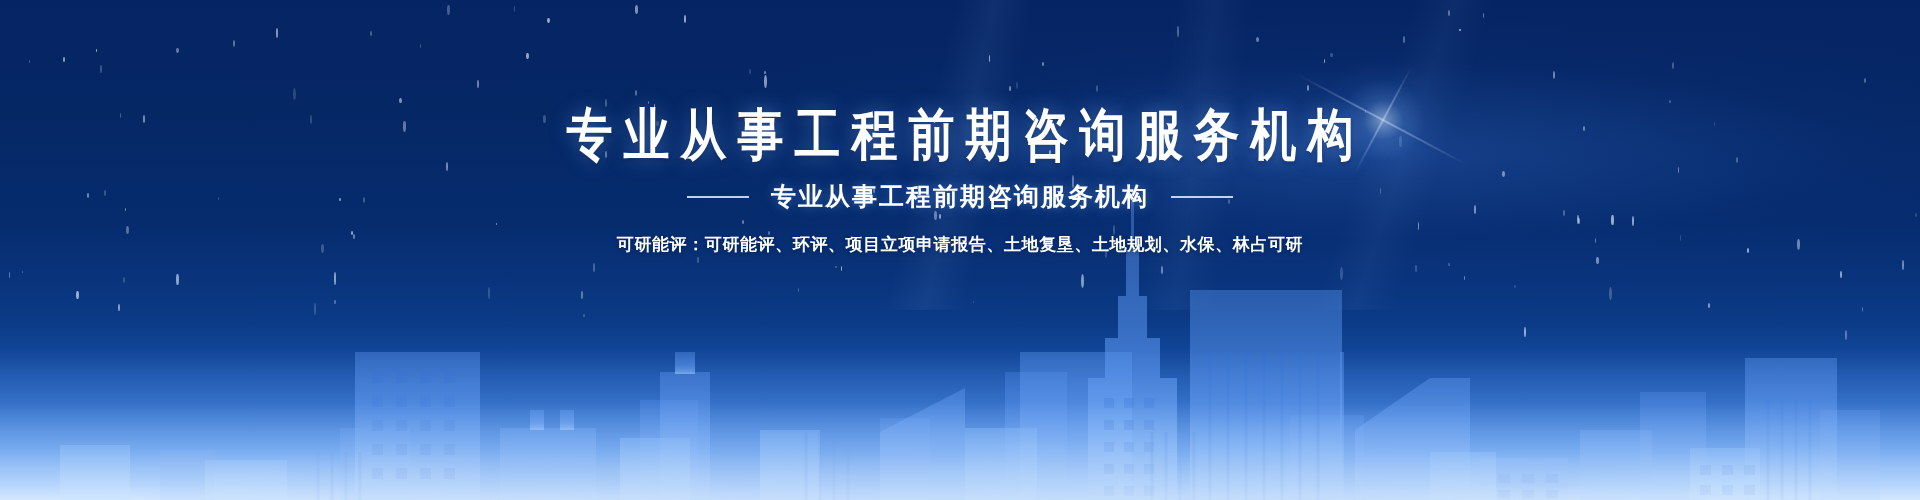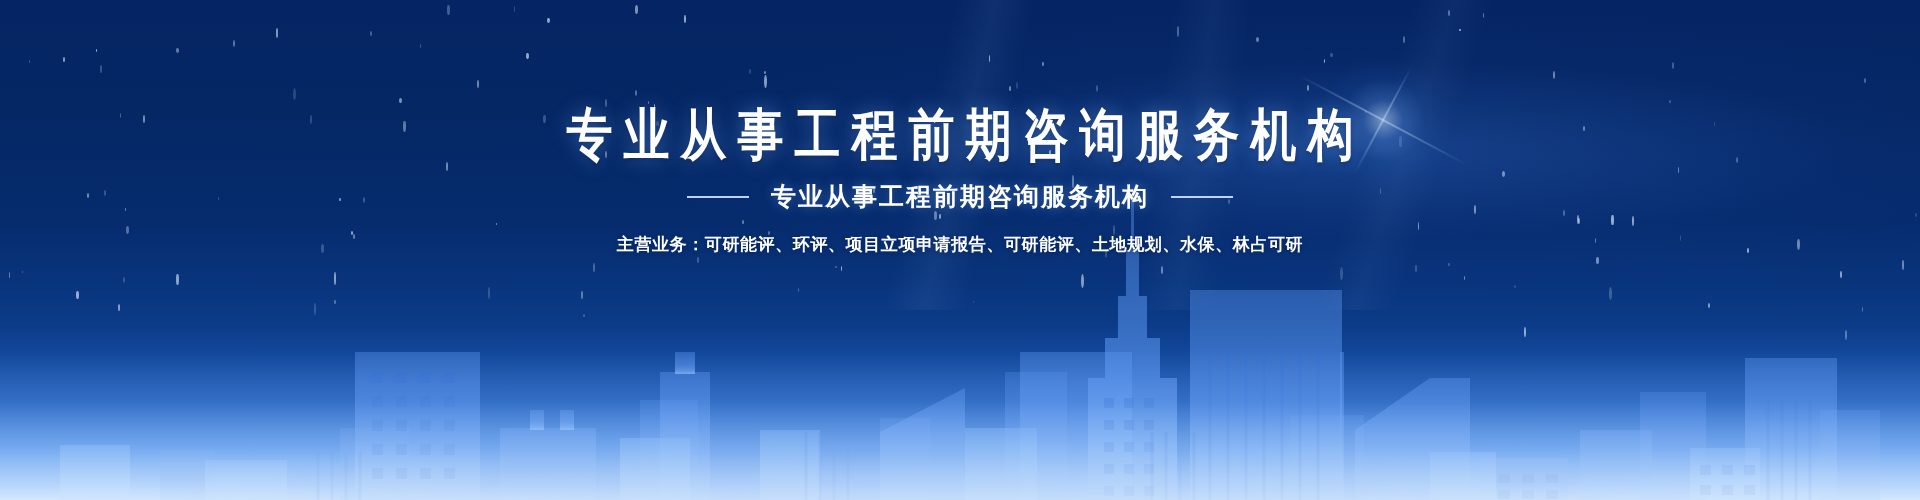--- a/index.html
+++ b/index.html
@@ -408,16 +408,16 @@
 
   <div class="content">
     <h1 class="headline">专业从事工程前期咨询服务机构</h1>
 
     <div class="subline">
       <span class="rule"></span>
       <span class="subtitle">专业从事工程前期咨询服务机构</span>
       <span class="rule"></span>
     </div>
 
-    <div class="services">主营业务：可研能评、环评、项目立项申请报告、可研能评、土地规划、水保、林占可研</div>
+    <div class="services">可研能评：可研能评、环评、项目立项申请报告、土地复垦、土地规划、水保、林占可研</div>
   </div>
 
 </div>
 
 </body></html>

